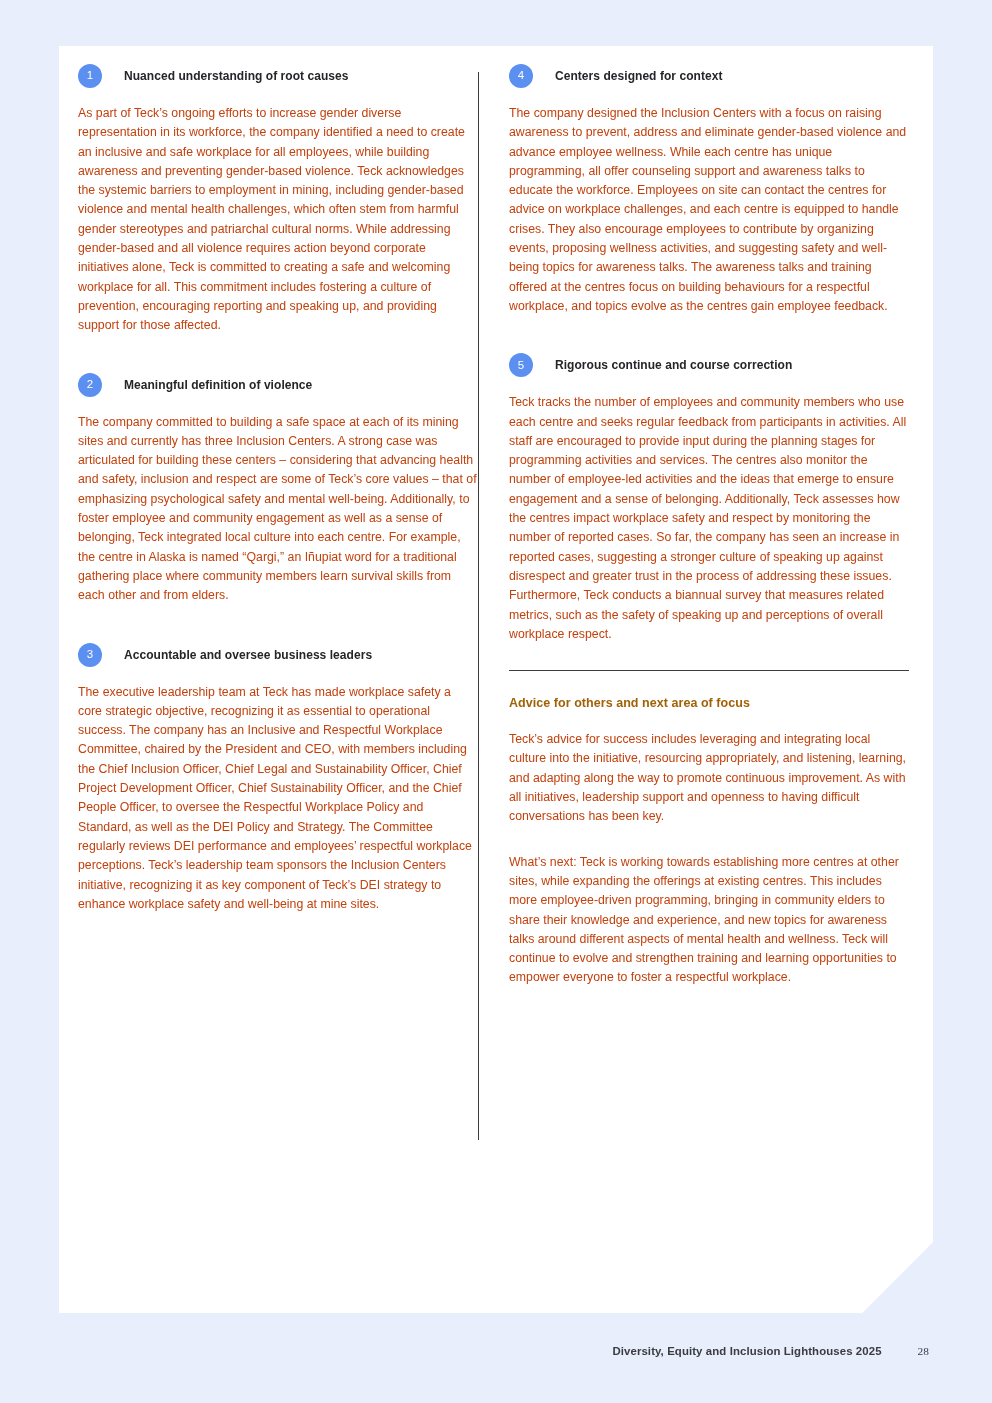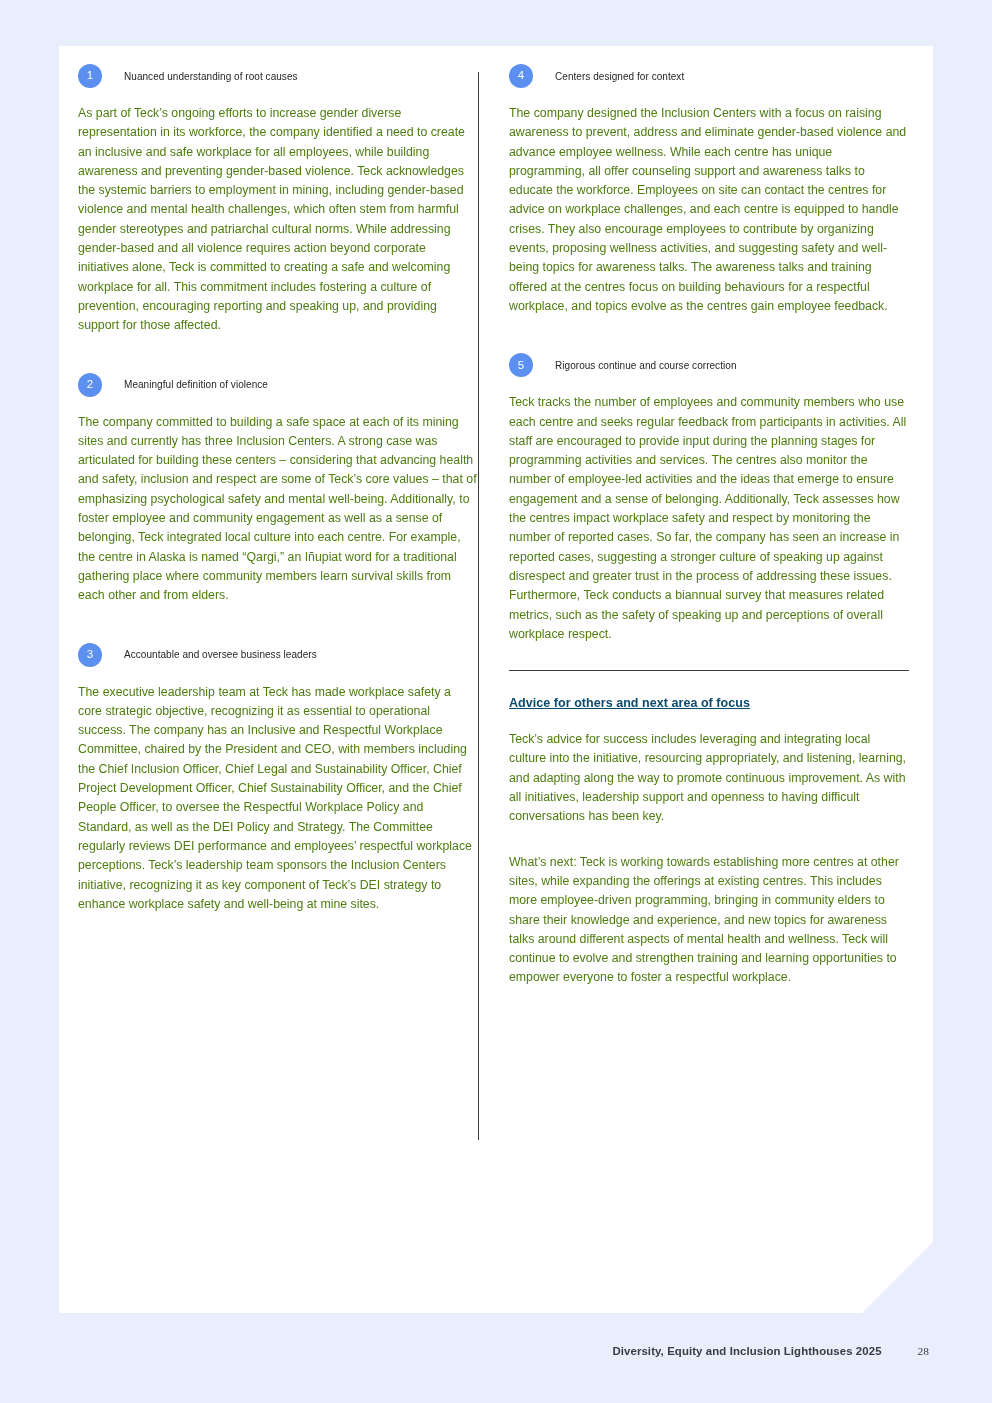--- a/index.html
+++ b/index.html
@@ -78,49 +78,48 @@
     color: #ffffff;
     font-size: 11.5px;
     display: flex;
     align-items: center;
     justify-content: center;
     flex: 0 0 24px;
     line-height: 1;
   }
   .action-title {
     margin-left: 22px;
-    font-size: 10px;
-    font-weight: normal;
+    font-size: 12px;
+    font-weight: bold;
     color: #26262a;
     letter-spacing: 0.05px;
   }
 
   .body-text {
     font-size: 12.3px;
     line-height: 19.3px;
-    color: #4d7c0f;
+    color: #c2410c;
     margin: 16px 0 26px 0;
     letter-spacing: 0.01px;
   }
 
   .section-gap { height: 11px; }
 
   .hrule {
     border: 0;
     border-top: 1.4px solid #3c3c3c;
     margin: 14px 0 25px 0;
   }
 
   .sub-head {
     font-size: 12.5px;
     font-weight: bold;
-    color: #0c4a6e;
+    color: #a16207;
     margin: 0 0 20px 0;
     letter-spacing: 0.05px;
-    text-decoration: underline;
   }
 
   #footer {
     position: absolute;
     right: 63px;
     top: 1345px;
     display: flex;
     align-items: baseline;
     font-size: 11.4px;
     color: #3b3b42;

